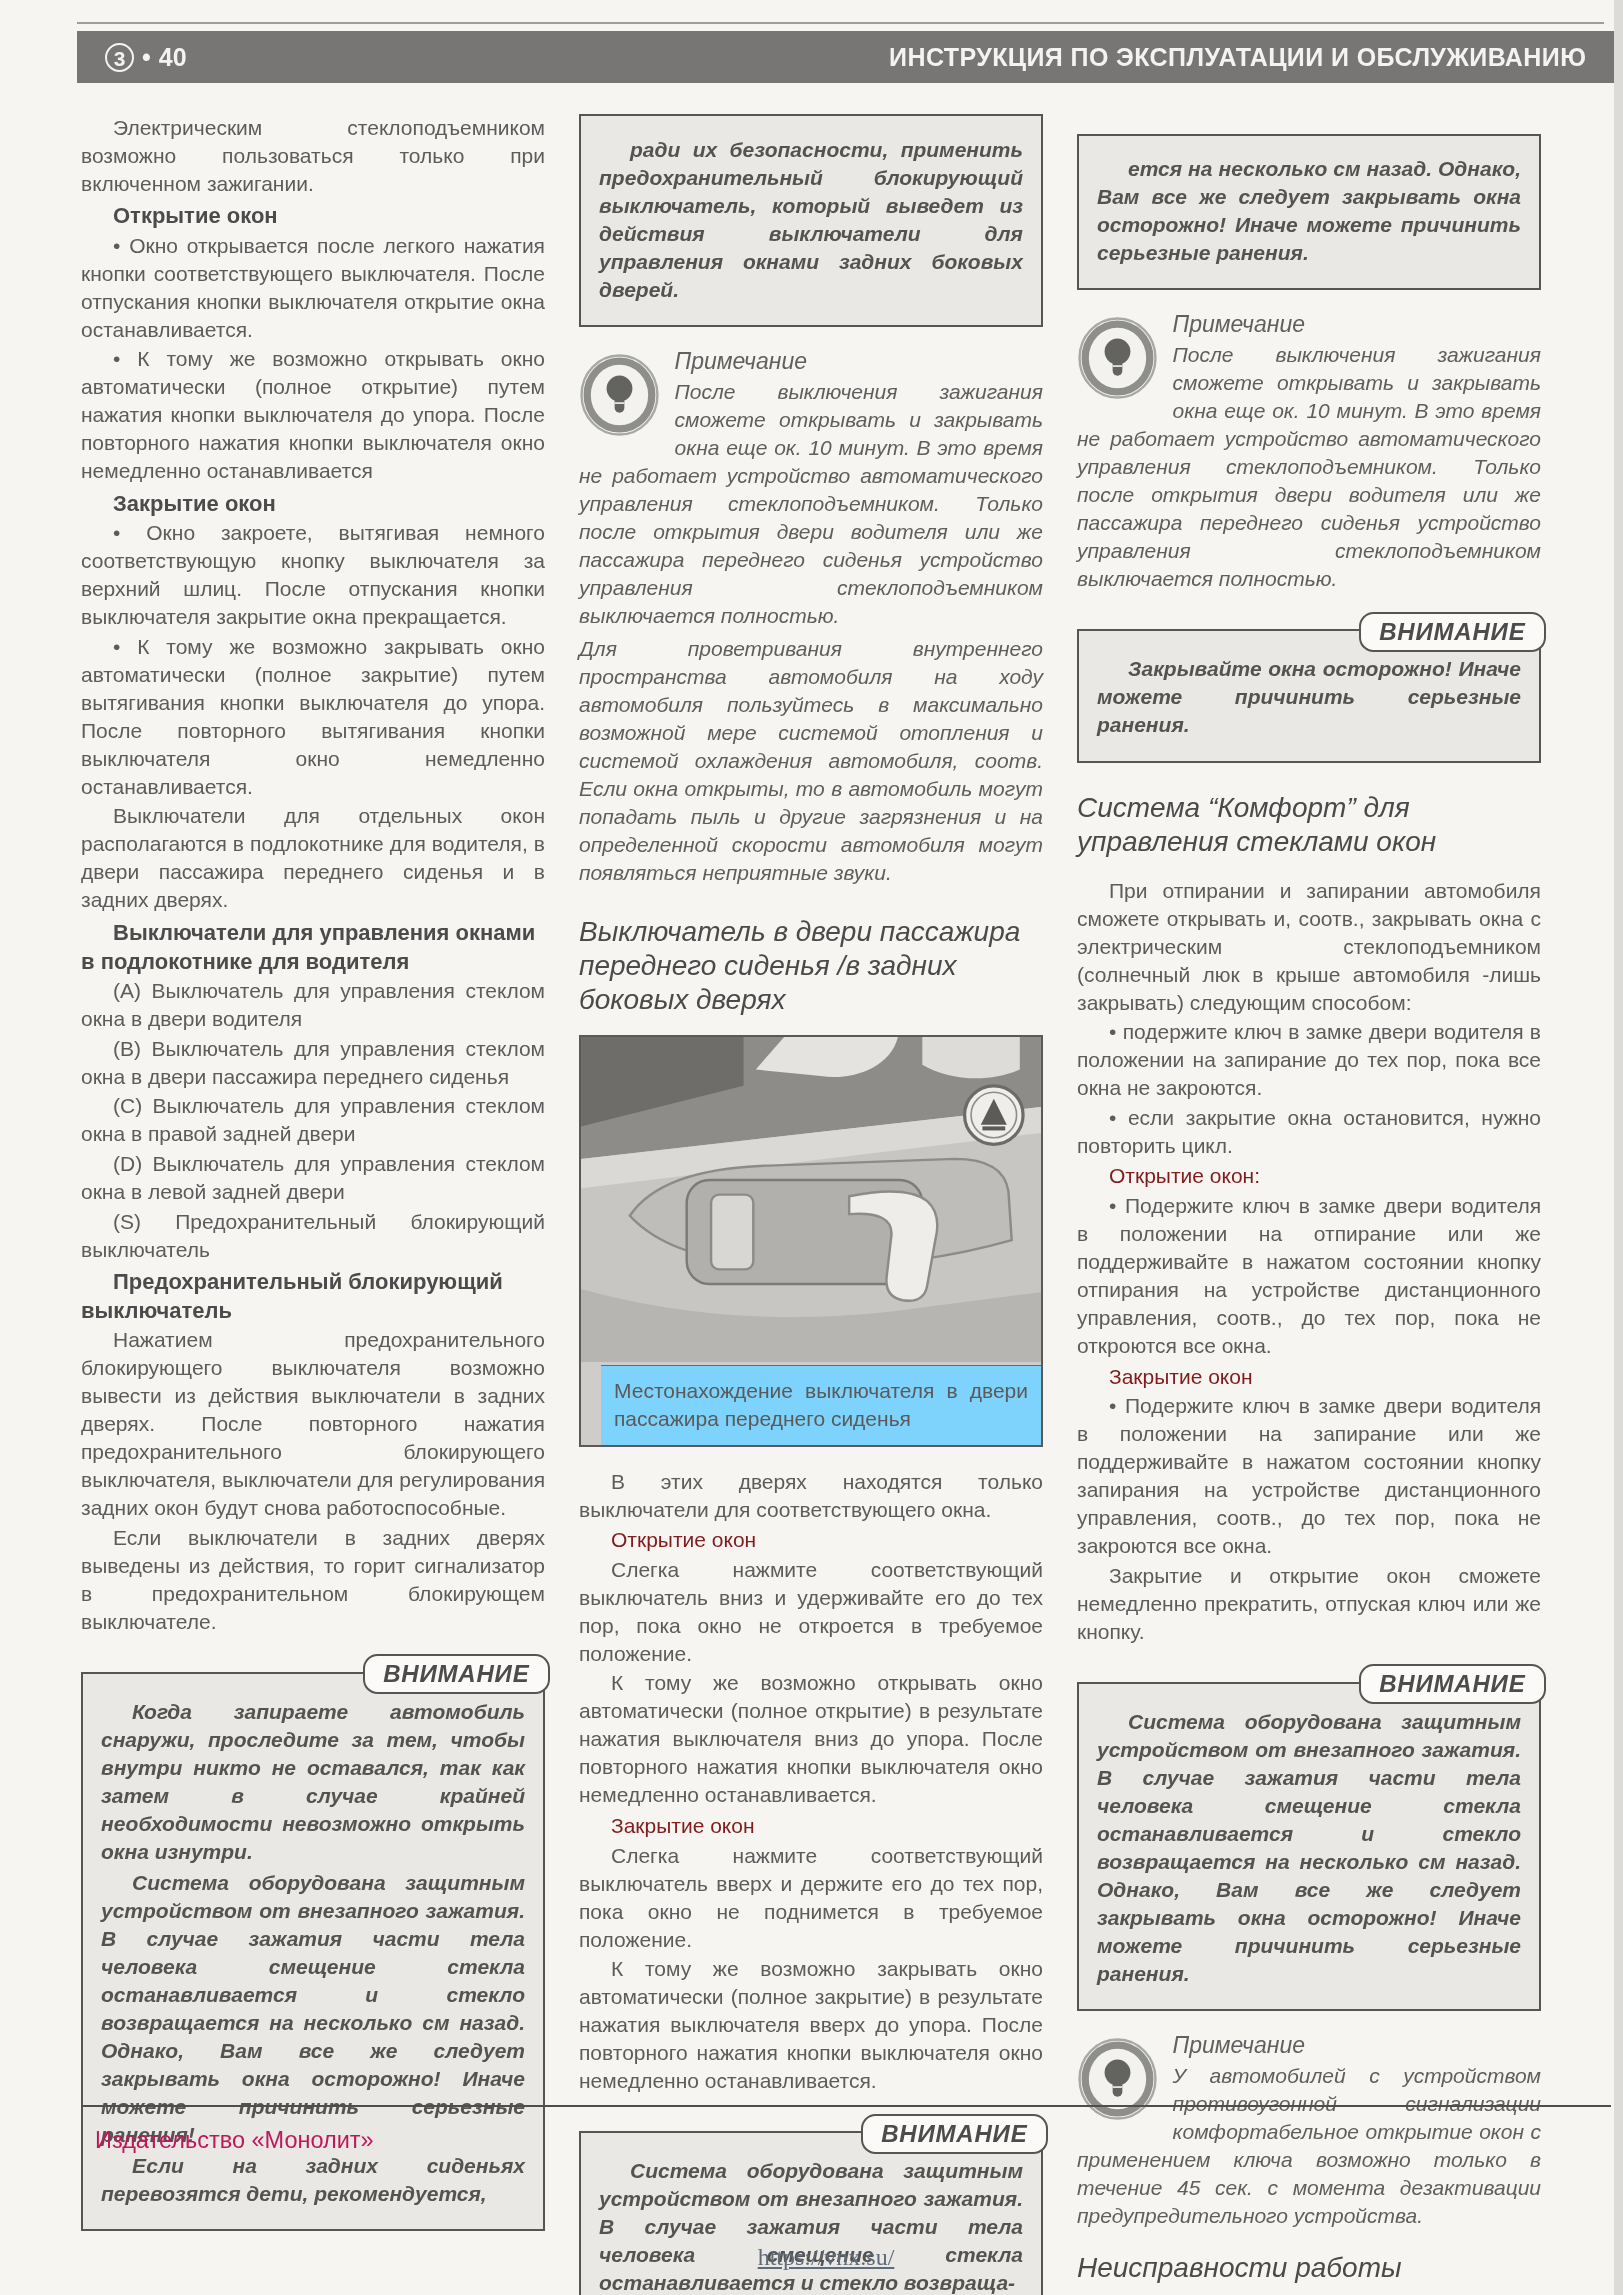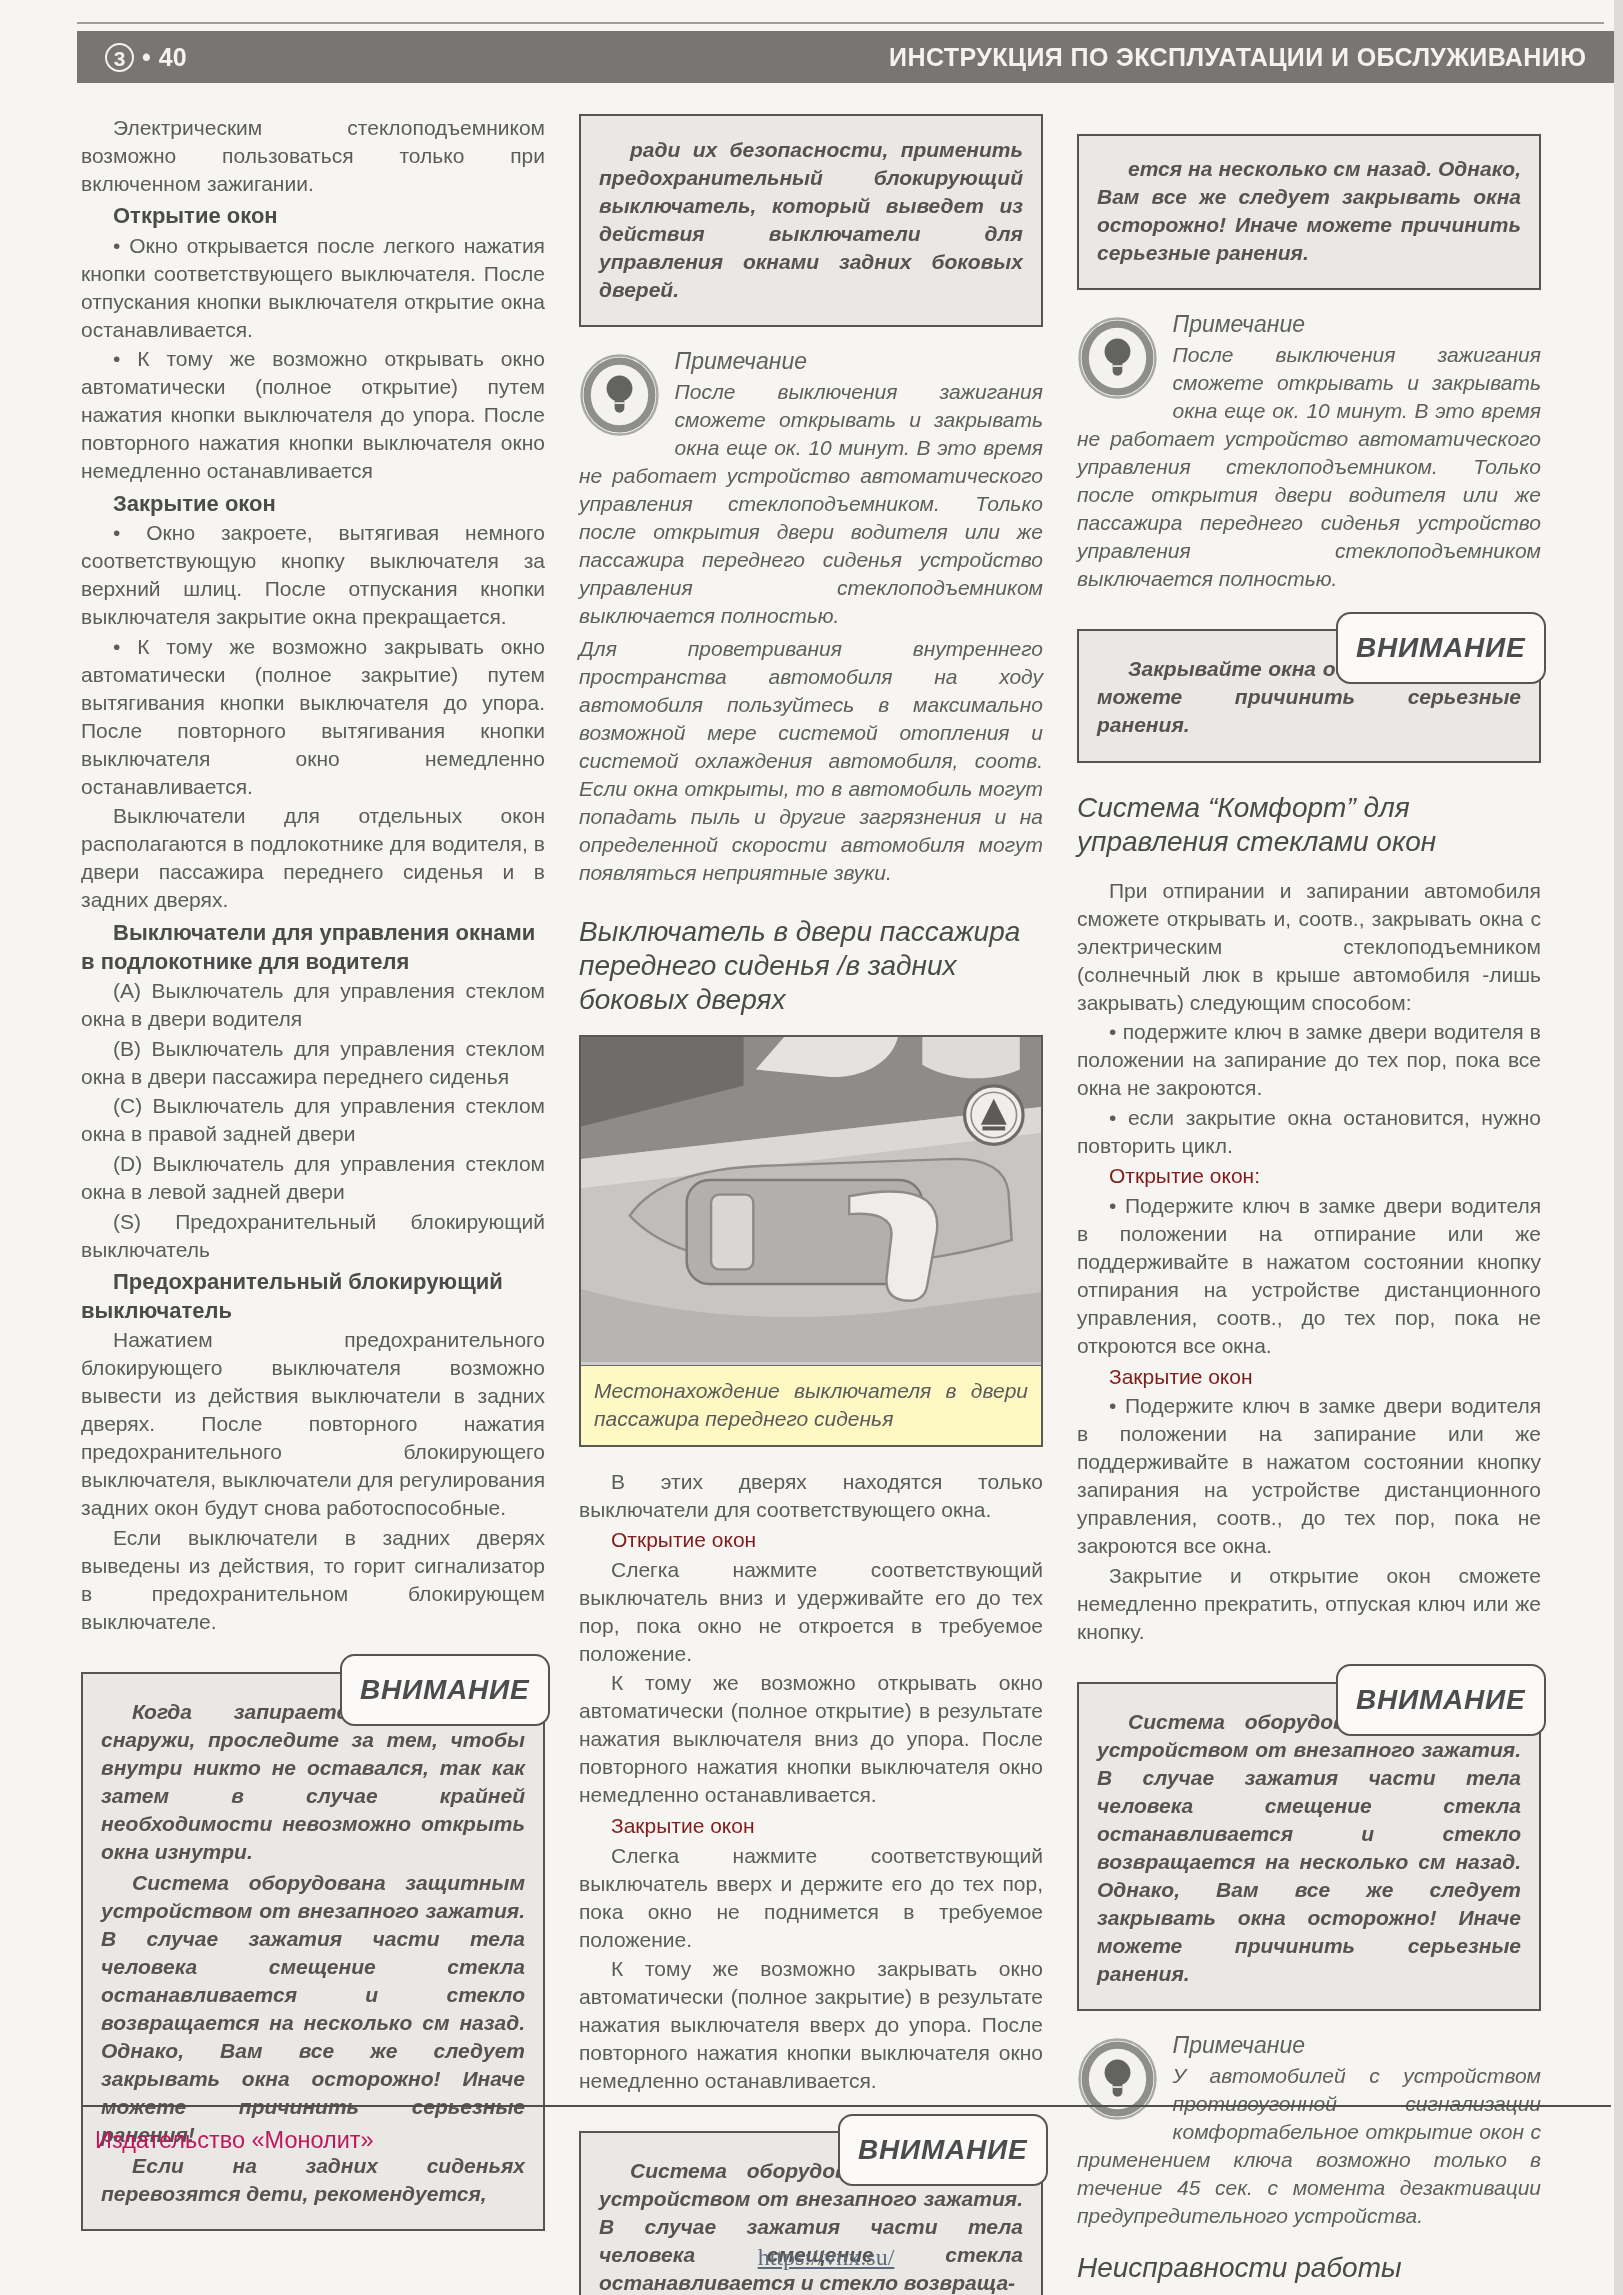--- a/index.html
+++ b/index.html
@@ -24,34 +24,34 @@
   .subhead{font-size:22px;line-height:29px;font-weight:bold;color:#4b4b4b;margin:3.2px 0 1.6px 0;text-indent:32px;}
   .subplain{font-size:21px;line-height:29px;color:#7f1d1d;margin:1.6px 0;text-indent:32px;}
 
   .section-title{font-size:28px;line-height:34px;font-weight:normal;font-style:italic;color:#4a4a4a;margin:28px 0 18px 0;}
 
   
   .warnbox{position:relative;border:2.4px solid #565552;background:#eae8e4;margin:36px 0 21px 0;
            padding:24px 18px 18px 18px;}
   .warnbox.nolabel{padding-top:19.5px;margin-top:0;}
   .warnlabel{position:absolute;top:-19.5px;right:-6.5px;background:#fbfaf8;border:2.4px solid #565552;border-radius:14.6px;
-             padding:18px 18px;font-size:28px;font-weight:bold;font-style:italic;color:#4c4c4c;letter-spacing:0.8px;}
+             padding:4px 18px;font-size:24px;font-weight:bold;font-style:italic;color:#4c4c4c;letter-spacing:0.8px;}
   .warnbox p{font-size:21px;line-height:28px;font-weight:bold;font-style:italic;color:#555351;
              text-align:justify;margin:0 0 3.2px 0;text-indent:31px;}
 
   
   .note{margin:14.6px 0 8px 0;overflow:visible;}
   .note .icon{float:left;width:81px;height:84px;margin:4.9px 14.6px 3.2px 0;}
   .note .ntitle{font-size:23px;font-style:italic;color:#606060;margin:0 0 3.2px 0;}
   .note p{font-size:21px;line-height:28px;font-style:italic;color:#5e5e5e;text-align:justify;margin:0 0 4.9px 0;}
 
   
   .figure{border:2.4px solid #5a5955;background:#cfcdc9;margin:4.9px 0 21px 0;}
-  .figure .caption{background:#fef9c3;border-top:1.6px solid #6a6965;padding:11.4px 13px;
-                   font-size:21px;line-height:28px;font-style:italic;color:#5a5a5a;text-align:justify;}
+  .figure .caption{background:#7dd3fc;border-top:1.6px solid #6a6965;padding:11.4px 13px;
+                   font-size:21px;line-height:28px;color:#5a5a5a;text-align:justify;margin-left:20px;}
 
   
   .footrule{position:absolute;left:81px;right:13px;top:2105px;border-top:2.4px solid #4f4e4b;}
   .publisher{position:absolute;left:95px;top:2127px;font-size:23.5px;color:#be185d;}
   .siteurl{position:absolute;left:0;right:0;top:2244px;text-align:center;font-size:24px;color:#5e6b7d;
            font-family:"Liberation Serif", serif;padding-left:28px;}
   .siteurl a{color:#5e6b7d;text-decoration:underline;}
 </style>
 </head>
 <body>

